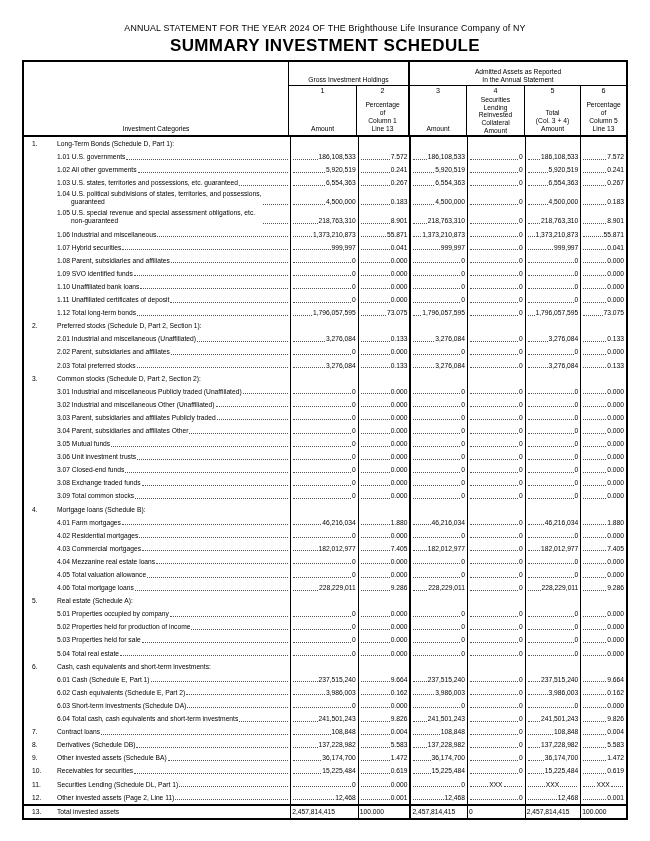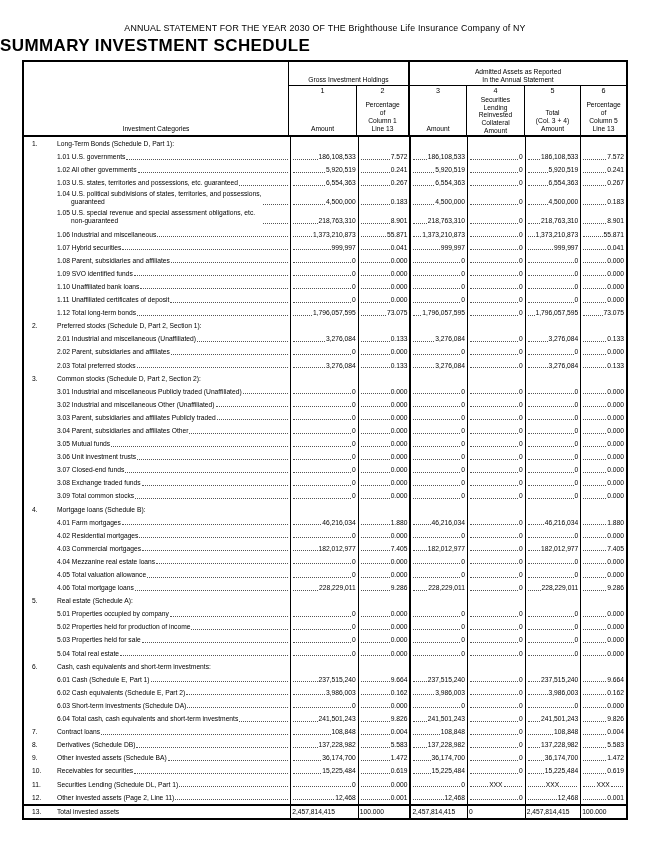--- a/index.html
+++ b/index.html
@@ -9,20 +9,21 @@
     font-family: "Liberation Sans", sans-serif;
     overflow: hidden;
   }
   .annual-line {
     margin-top: 23px;
     text-align: center;
     font-size: 8.8px;
     letter-spacing: 0.2px;
   }
   .page-title {
+    text-align: center;
     font-size: 17px;
     font-weight: bold;
     letter-spacing: 0.4px;
     margin-top: 3px;
     margin-bottom: 4px;
   }
   .inv-table {
     margin-left: 22px;
     width: 606px;
     border: 2px solid #000;
@@ -82,21 +83,21 @@
   }
   .vc { display: flex; align-items: flex-end; padding: 1px 2px 2px 1px; }
   .vc .val { flex: none; white-space: nowrap; }
   .vc .lb { display: none; }
   .vc.xxx .lb { display: block; }
   .total-row { border-top: 2px solid #000; min-height: 14px; }
 </style>
 </head>
 <body>
 
-<div class="annual-line">ANNUAL STATEMENT FOR THE YEAR 2030 OF THE Brighthouse Life Insurance Company of NY</div>
+<div class="annual-line">ANNUAL STATEMENT FOR THE YEAR 2024 OF THE Brighthouse Life Insurance Company of NY</div>
 <div class="page-title">SUMMARY INVESTMENT SCHEDULE</div>
 
 <div class="inv-table">
   <div class="thead">
     <div class="h-label">
       <span>Investment Categories</span>
     </div>
     <div class="h-right">
       <div class="h-groups">
         <div class="hg g1">Gross Investment Holdings</div>

